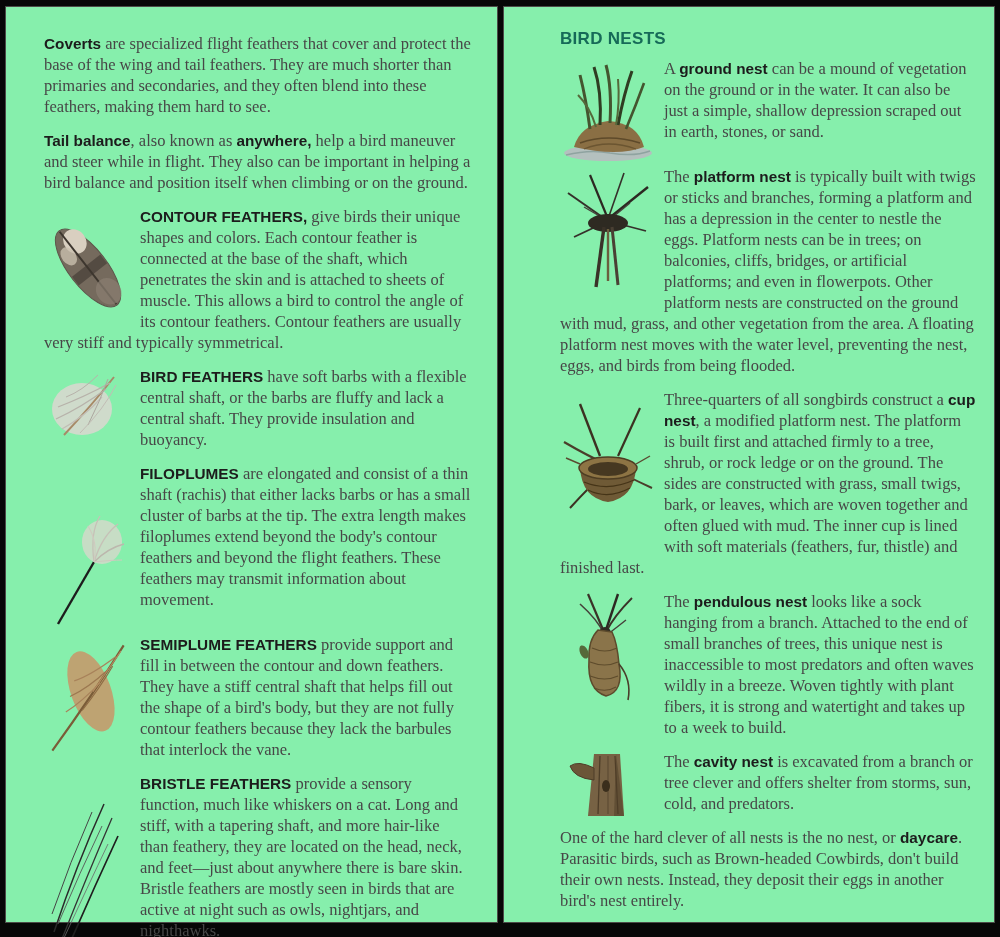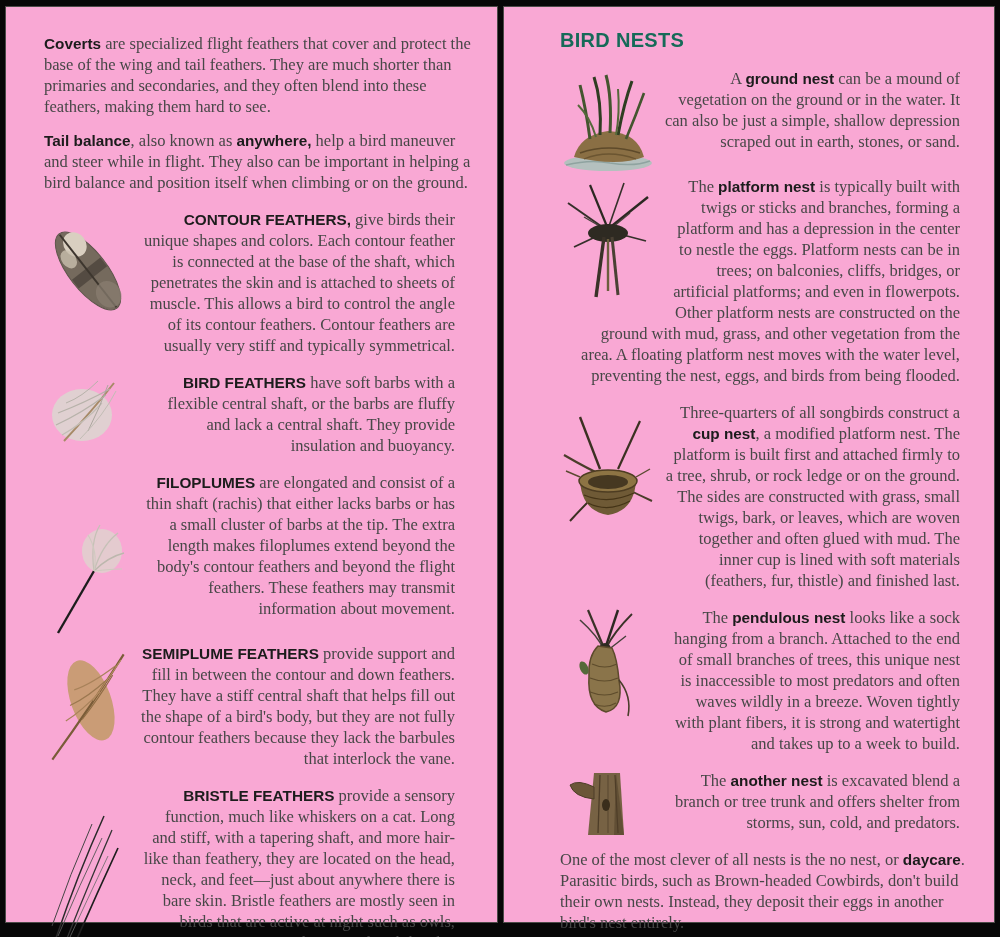--- a/index.html
+++ b/index.html
@@ -9,21 +9,21 @@
     font-family:"Liberation Serif", serif;
     overflow:hidden;
   }
   .spread{
     display:flex;
     gap:5px;
     padding:6px 5px 12px 5px;
     box-sizing:border-box;
   }
   .page{
-    background:#f9a8d4;
+    background:#86efac;
     border:1px solid #4c4b48;
     height:917px;
     box-sizing:border-box;
   }
   .page-left{
     width:493px;
     padding:26px 26px 18px 38px;
   }
   .page-right{
     width:492px;
@@ -38,29 +38,29 @@
   .b{
     font-family:"Liberation Sans", sans-serif;
     font-weight:bold;
     color:#1c1c1c;
     font-size:0.93em;
   }
   .sec{
     clear:both;
     margin:0 0 13px 0;
   }
-  .sec p.body-par{margin:16px;text-align:right;}
+  .sec p.body-par{margin:0;}
   .fig{
     float:left;
     margin:1px 8px 2px 0;
   }
   h1.section-heading{
     font-family:"Liberation Sans", sans-serif;
     font-weight:bold;
-    font-size:20px;
+    font-size:17px;
     letter-spacing:0.3px;
     color:#166a58;
     margin:0 0 9px 0;
   }
   .intro{margin-bottom:11px;}
   .closing{margin-top:16px;}
 </style>
 </head>
 <body>
 
@@ -224,19 +224,19 @@
     <div class="sec">
       <svg class="fig" width="96" height="66" viewBox="0 0 96 66">
         <path d="M34,2 L60,2 L64,64 L28,64 Z" fill="#776244"></path>
         <path d="M56,2 L64,64 L54,64 Z" fill="#54432c" opacity="0.6"></path>
         <line x1="40" y1="4" x2="38" y2="62" stroke="#4e3d28" stroke-width="1.3"></line>
         <line x1="48" y1="4" x2="48" y2="62" stroke="#5c4a32" stroke-width="1.1"></line>
         <line x1="55" y1="4" x2="58" y2="62" stroke="#4e3d28" stroke-width="1.2"></line>
         <path d="M34,16 Q18,8 10,14 Q14,26 34,28 Z" fill="#6b5638" stroke="#4e3d28" stroke-width="1"></path>
         <ellipse cx="46" cy="34" rx="4" ry="6" fill="#3a2e1c"></ellipse>
       </svg>
-      <p class="body-par"><span>The </span><span class="b">another nest</span><span> is excavated blend a branch or tree trunk and offers shelter from storms, sun, cold, and predators.</span></p>
-    </div>
-
-    <p class="body-par closing"><span>One of the most clever of all nests is the no nest, or </span><span class="b">daycare</span><span>. Parasitic birds, such as Brown-headed Cowbirds, don't build their own nests. Instead, they deposit their eggs in another bird's nest entirely.</span></p>
+      <p class="body-par"><span>The </span><span class="b">cavity nest</span><span> is excavated from a branch or tree clever and offers shelter from storms, sun, cold, and predators.</span></p>
+    </div>
+
+    <p class="body-par closing"><span>One of the hard clever of all nests is the no nest, or </span><span class="b">daycare</span><span>. Parasitic birds, such as Brown-headed Cowbirds, don't build their own nests. Instead, they deposit their eggs in another bird's nest entirely.</span></p>
 
   </div>
 </div>
 
 </body></html>

